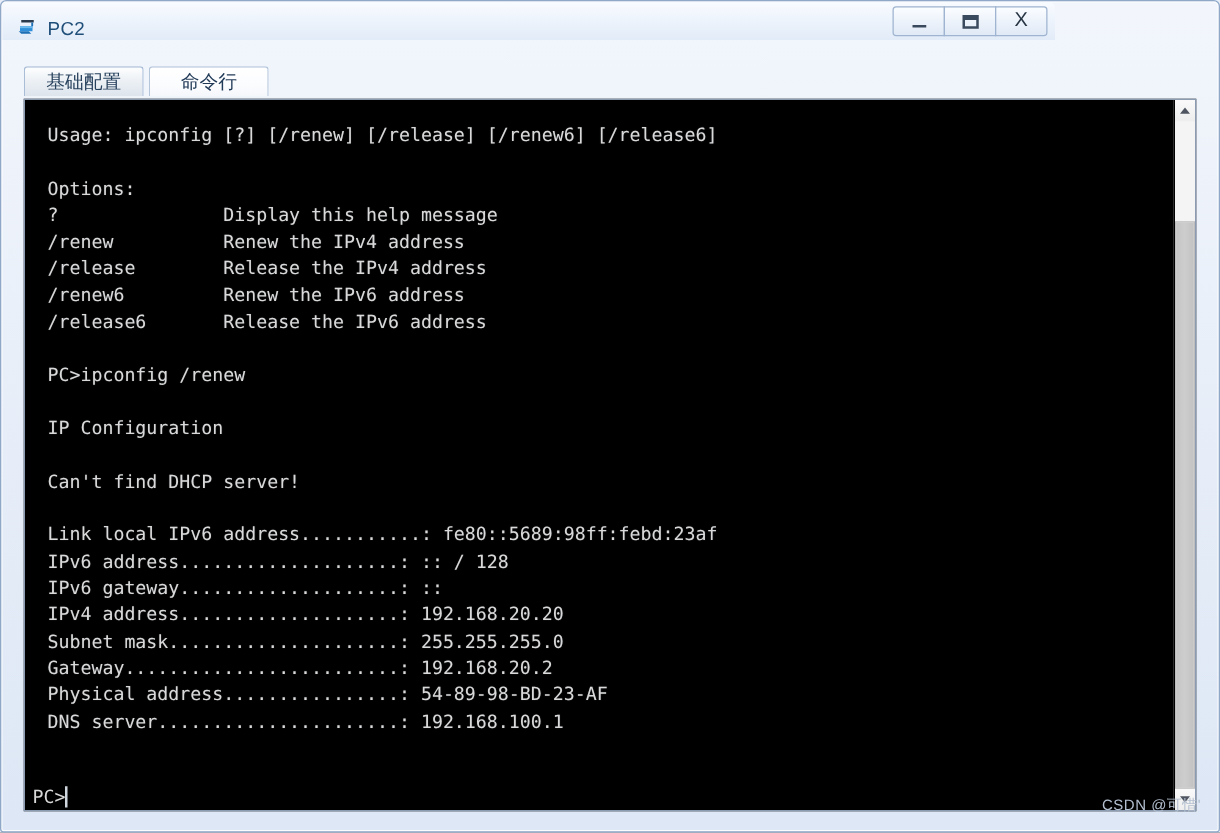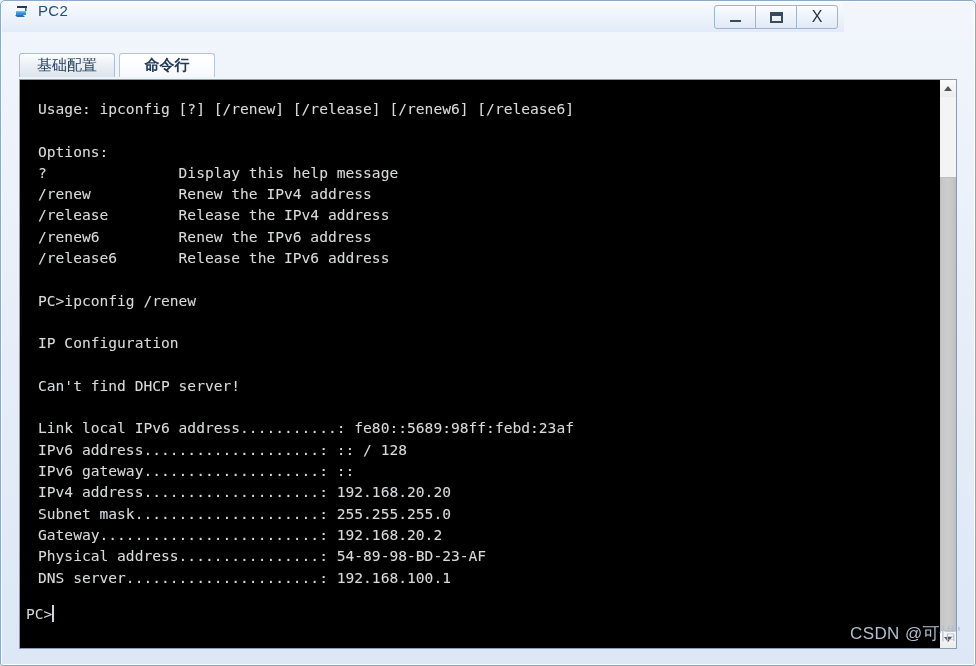--- a/index.html
+++ b/index.html
@@ -23,21 +23,21 @@
   }
 
   
   #titlebar {
     position: absolute;
     left: 1px; top: 1px;
     width: 842px; height: 30px;
     background: linear-gradient(to bottom, #f8fbff 0%, #eef4fc 45%, #e2ebf8 100%);
     border-radius: 4px 4px 0 0;
     display: flex;
-    align-items: flex-start;
+    align-items: flex-end;
   }
   #title-icon {
     margin-left: 10px;
     width: 20px; height: 20px;
     position: relative;
     flex: 0 0 auto;
   }
   #title-text {
     margin-left: 6px;
     font-size: 15px;
@@ -91,21 +91,20 @@
     border-bottom: none;
     border-radius: 3px 3px 0 0;
     background: linear-gradient(to bottom, #fdfefe 0%, #eef2f6 40%, #dde4ec 100%);
     white-space: nowrap;
   }
   .tab.active {
     background: linear-gradient(to bottom, #ffffff 0%, #fbfcfe 60%, #f4f7fb 100%);
     color: #1e3category;
     color: #203a57;
     border-color: #b5c6db;
-    font-weight: bold;
   }
 
   
   #terminal-wrap {
     position: absolute;
     left: 18px; top: 78px;
     width: 938px; height: 570px;
     border: 1px solid #8b9cb2;
     background: #000;
     display: flex;
@@ -122,21 +121,21 @@
     font-size: 14.6px;
     line-height: 21.3px;
     color: #d9d9d9;
     white-space: pre;
     margin: 12px;
     letter-spacing: 0px;
     text-shadow: 0 0 1px rgba(160,170,185,0.35);
   }
   #prompt-line {
     position: absolute;
-    left: 6px; bottom: 24px;
+    left: 6px; bottom: 0;
     font-family: "DejaVu Sans Mono", "Liberation Mono", monospace;
     font-size: 14.6px;
     line-height: 21.3px;
     color: #d9d9d9;
     white-space: pre;
     display: flex;
     align-items: center;
   }
   #cursor {
     display: inline-block;
@@ -178,22 +177,22 @@
     left: 0; right: 0;
     top: 80px;
     bottom: 0px;
     background: linear-gradient(to right, #c6c6c6, #cdcdcd 50%, #c2c2c2);
     border: 1px solid #bdbdbd;
   }
 
   
   #watermark {
     position: absolute;
-    right: 14px; bottom: 20px;
-    font-size: 17px;
+    right: 14px; bottom: 12px;
+    font-size: 12px;
     color: #b3bfcf;
     white-space: nowrap;
     letter-spacing: .4px;
   }
 </style>
 </head>
 <body>
 
 <div id="window">
 

